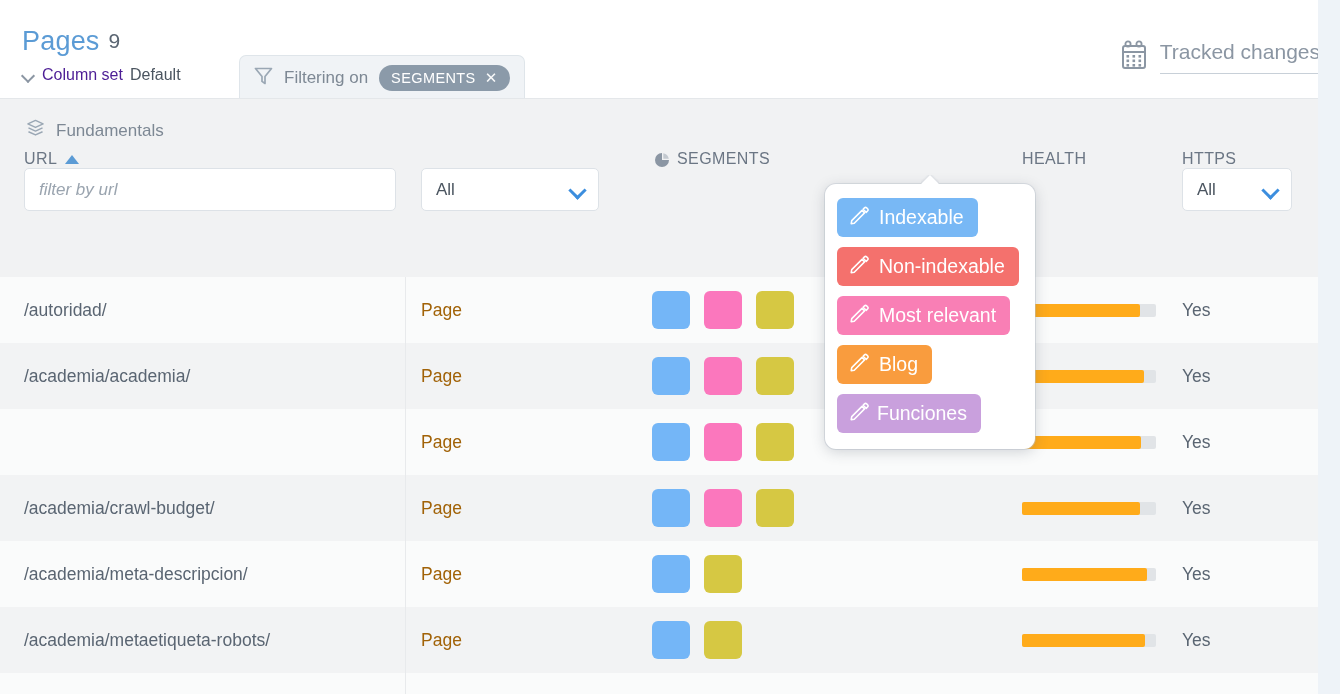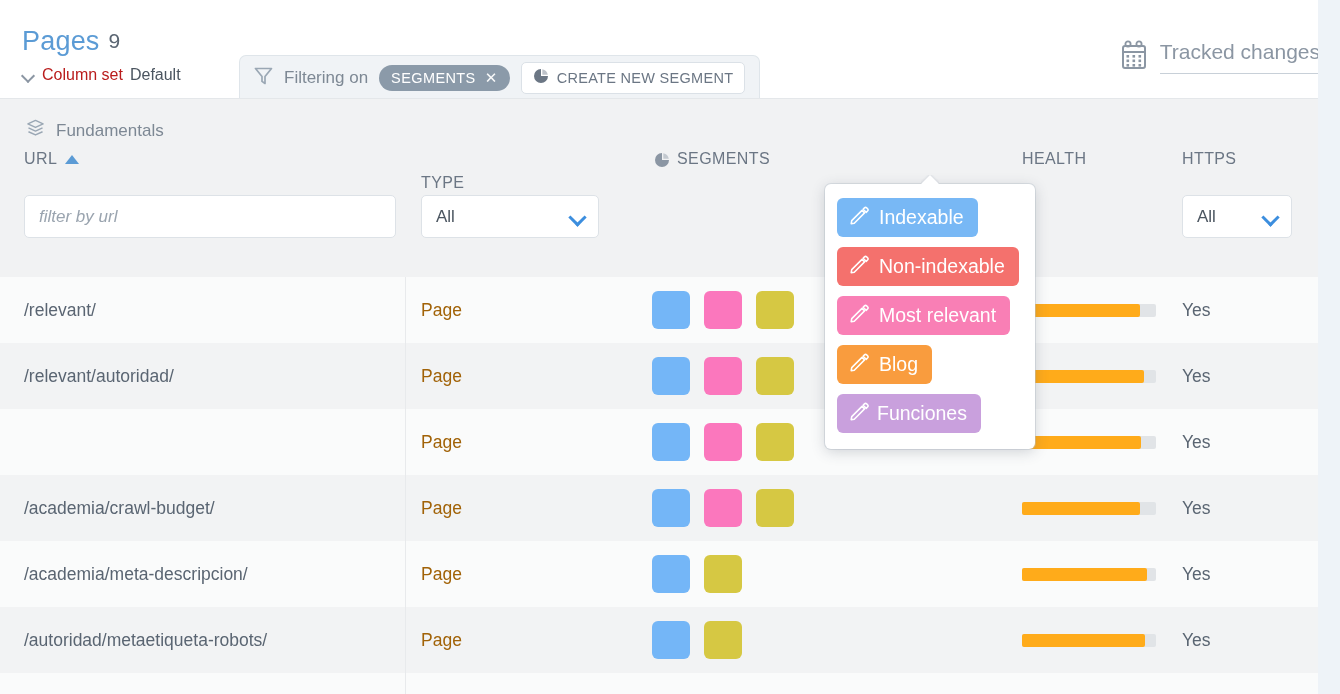--- a/index.html
+++ b/index.html
@@ -15,21 +15,21 @@
   
   .topbar{position:absolute;left:0;top:0;width:1340px;height:98px;background:#ffffff;}
   .topbar-right-tint{position:absolute;left:1318px;top:0;width:22px;height:694px;background:#eef3f8;}
 
   .page-title{position:absolute;left:22px;top:26px;font-size:27px;color:#5b9bd5;font-weight:400;letter-spacing:.2px;}
   .page-title .count{color:#5a6572;font-size:21px;margin-left:9px;vertical-align:2px;}
 
   .colset{position:absolute;left:22px;top:66px;font-size:16px;display:flex;align-items:center;gap:7px;}
   .chev-down{display:inline-block;width:13px;height:13px;position:relative;}
   .chev-down:before{content:"";position:absolute;left:1px;top:2px;width:8px;height:8px;border-right:2px solid #8b96a3;border-bottom:2px solid #8b96a3;transform:rotate(45deg);}
-  .colset .lbl{color:#b91c1c;}
+  .colset .lbl{color:#4c1d95;}
   .colset .val{color:#4b5560;}
 
   .tracked{position:absolute;right:20px;top:40px;display:flex;gap:12px;}
   .tracked .txt{font-size:21px;color:#8b96a3;border-bottom:1px solid #c8d0d8;padding-bottom:2px;}
 
   
   .filtertab{
     position:absolute;left:239px;top:55px;height:44px;
     background:#f0f3f6;border:1px solid #dfe5ea;border-bottom:none;
     border-radius:7px 7px 0 0;display:flex;align-items:center;padding:0 14px;gap:11px;
@@ -46,21 +46,21 @@
     display:flex;align-items:center;gap:8px;padding:0 11px;font-size:14.5px;color:#6b7684;letter-spacing:.3px;
   }
 
   
   .headerband{position:absolute;left:0;top:98px;width:1318px;height:179px;background:#f1f2f3;border-top:1px solid #e4e7ea;box-sizing:border-box;}
   .fundamentals{position:absolute;left:26px;top:20px;display:flex;align-items:center;gap:11px;font-size:17px;color:#7d8894;}
 
   .colhead{position:absolute;top:51px;font-size:16px;color:#6b7684;letter-spacing:.4px;display:flex;align-items:center;gap:8px;}
   .sort-asc{width:0;height:0;border-left:7px solid transparent;border-right:7px solid transparent;border-bottom:9px solid #5b9bd5;}
 
-  .ctl{position:absolute;top:96px;}
+  .ctl{position:absolute;top:69px;}
   .txtinput{
     width:372px;height:43px;background:#fff;border:1px solid #dde2e7;border-radius:5px;
     font-size:17px;color:#9aa4af;font-style:italic;padding:0 14px;box-sizing:border-box;
     display:flex;align-items:center;font-family:"Liberation Sans", sans-serif;
   }
   .selbox{
     height:43px;background:#fff;border:1px solid #dde2e7;border-radius:5px;
     display:flex;align-items:center;justify-content:space-between;padding:0 14px;
     font-size:17px;color:#4b5560;box-sizing:border-box;
   }
@@ -97,21 +97,21 @@
   .chip{width:38px;height:38px;border-radius:6px;}
   .cell-health{position:absolute;left:1022px;width:134px;height:13px;}
   .cell-health .hbg{position:absolute;left:0;top:0;width:134px;height:13px;background:#e1e4e7;border-radius:2px;}
   .cell-health .hfill{position:absolute;left:0;top:0;height:13px;background:#ffab1a;border-radius:2px;}
   .cell-https{position:absolute;left:1182px;font-size:17.5px;color:#5a6572;}
   .rowdivider{position:absolute;left:405px;top:0;width:1px;height:417px;background:#e8eaec;}
 
   
   .dropdown{
     position:absolute;left:825px;top:184px;width:210px;
-    background:#fff;border-radius:6px;
+    background:#fff;border-radius:11px;
     box-shadow:0 3px 14px rgba(60,70,85,.22), 0 0 0 1px rgba(200,208,216,.5);
     padding:14px 12px 16px 12px;box-sizing:border-box;z-index:50;
   }
   .dropdown .arrow{position:absolute;left:96px;top:-9px;width:18px;height:10px;overflow:hidden;}
   .dropdown .arrow:before{
     content:"";position:absolute;left:2px;top:3px;width:14px;height:14px;background:#fff;
     transform:rotate(45deg);box-shadow:-1px -1px 2px rgba(160,170,182,.28);
   }
   .dditem{
     display:inline-flex;align-items:center;gap:10px;border-radius:6px;
@@ -165,29 +165,20 @@
     <span>
       <svg width="19" height="20" viewBox="0 0 19 20">
         <path d="M1.5 2.5 h16 L11 10.5 v7 L8 15.4 v-4.9 Z" fill="none" stroke="#9aa7b4" stroke-width="1.7" stroke-linejoin="round"></path>
       </svg>
     </span>
     <span class="filter-label">Filtering on</span>
     <span class="seg-pill">
       <span>SEGMENTS</span>
       <span class="x">✕</span>
     </span>
-    <span class="create-btn">
-      <span>
-        <svg width="16" height="16" viewBox="0 0 16 16">
-            <path d="M8 1a7 7 0 1 0 7 7H8Z" fill="#6b7684"></path>
-            <path d="M9.3 1.2A7 7 0 0 1 14.8 6.7H9.3Z" fill="#6b7684" opacity=".45"></path>
-          </svg>
-      </span>
-      <span>CREATE NEW SEGMENT</span>
-    </span>
   </div>
 
   <div class="topbar-right-tint"></div>
 
   <div class="headerband">
 
     <div class="fundamentals">
       <span>
         <svg width="19" height="19" viewBox="0 0 20 20">
           <path d="M10 1.5 18 5.2 10 8.9 2 5.2Z" fill="none" stroke="#9aa7b4" stroke-width="1.5" stroke-linejoin="round"></path>
@@ -270,35 +261,35 @@
       <div class="selbox" style="width:110px;">
         <span>All</span>
         <span class="chev-blue"></span>
       </div>
     </div>
   </div>
 
   <div class="tablewrap">
     <div id="rows">
         <div class="row odd">
-          <div class="cell-url">/relevant/</div>
+          <div class="cell-url">/autoridad/</div>
           <div class="cell-type">Page</div>
           <div class="cell-segs">
             <span class="chip" style="background: rgb(116, 182, 247);"></span>
             <span class="chip" style="background: rgb(251, 119, 189);"></span>
             <span class="chip" style="background: rgb(214, 200, 67);"></span>
           </div>
           <div class="cell-health">
             <div class="hbg"></div>
             <div class="hfill" style="width: 117.92px; background: rgb(255, 171, 26);"></div>
           </div>
           <div class="cell-https">Yes</div>
         </div>
         <div class="row even">
-          <div class="cell-url">/relevant/autoridad/</div>
+          <div class="cell-url">/academia/academia/</div>
           <div class="cell-type">Page</div>
           <div class="cell-segs">
             <span class="chip" style="background: rgb(116, 182, 247);"></span>
             <span class="chip" style="background: rgb(251, 119, 189);"></span>
             <span class="chip" style="background: rgb(214, 200, 67);"></span>
           </div>
           <div class="cell-health">
             <div class="hbg"></div>
             <div class="hfill" style="width: 121.94px; background: rgb(255, 171, 26);"></div>
           </div>
@@ -338,21 +329,21 @@
             <span class="chip" style="background: rgb(116, 182, 247);"></span>
             <span class="chip" style="background: rgb(214, 200, 67);"></span>
           </div>
           <div class="cell-health">
             <div class="hbg"></div>
             <div class="hfill" style="width: 124.62px; background: rgb(255, 171, 26);"></div>
           </div>
           <div class="cell-https">Yes</div>
         </div>
         <div class="row even">
-          <div class="cell-url">/autoridad/metaetiqueta-robots/</div>
+          <div class="cell-url">/academia/metaetiqueta-robots/</div>
           <div class="cell-type">Page</div>
           <div class="cell-segs">
             <span class="chip" style="background: rgb(116, 182, 247);"></span>
             <span class="chip" style="background: rgb(214, 200, 67);"></span>
           </div>
           <div class="cell-health">
             <div class="hbg"></div>
             <div class="hfill" style="width: 123.28px; background: rgb(255, 171, 26);"></div>
           </div>
           <div class="cell-https">Yes</div>

